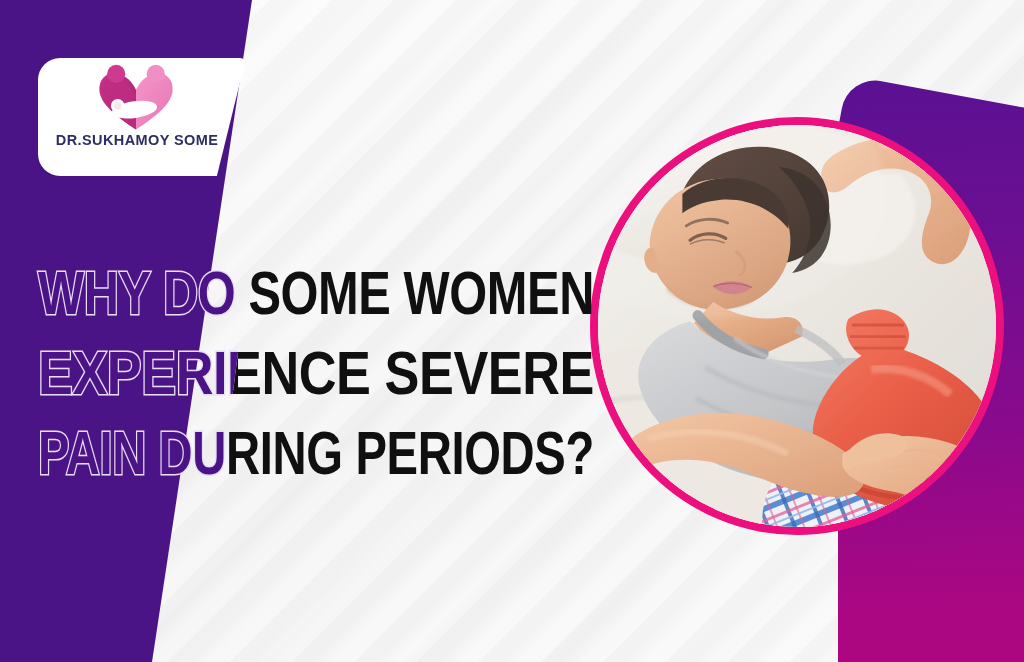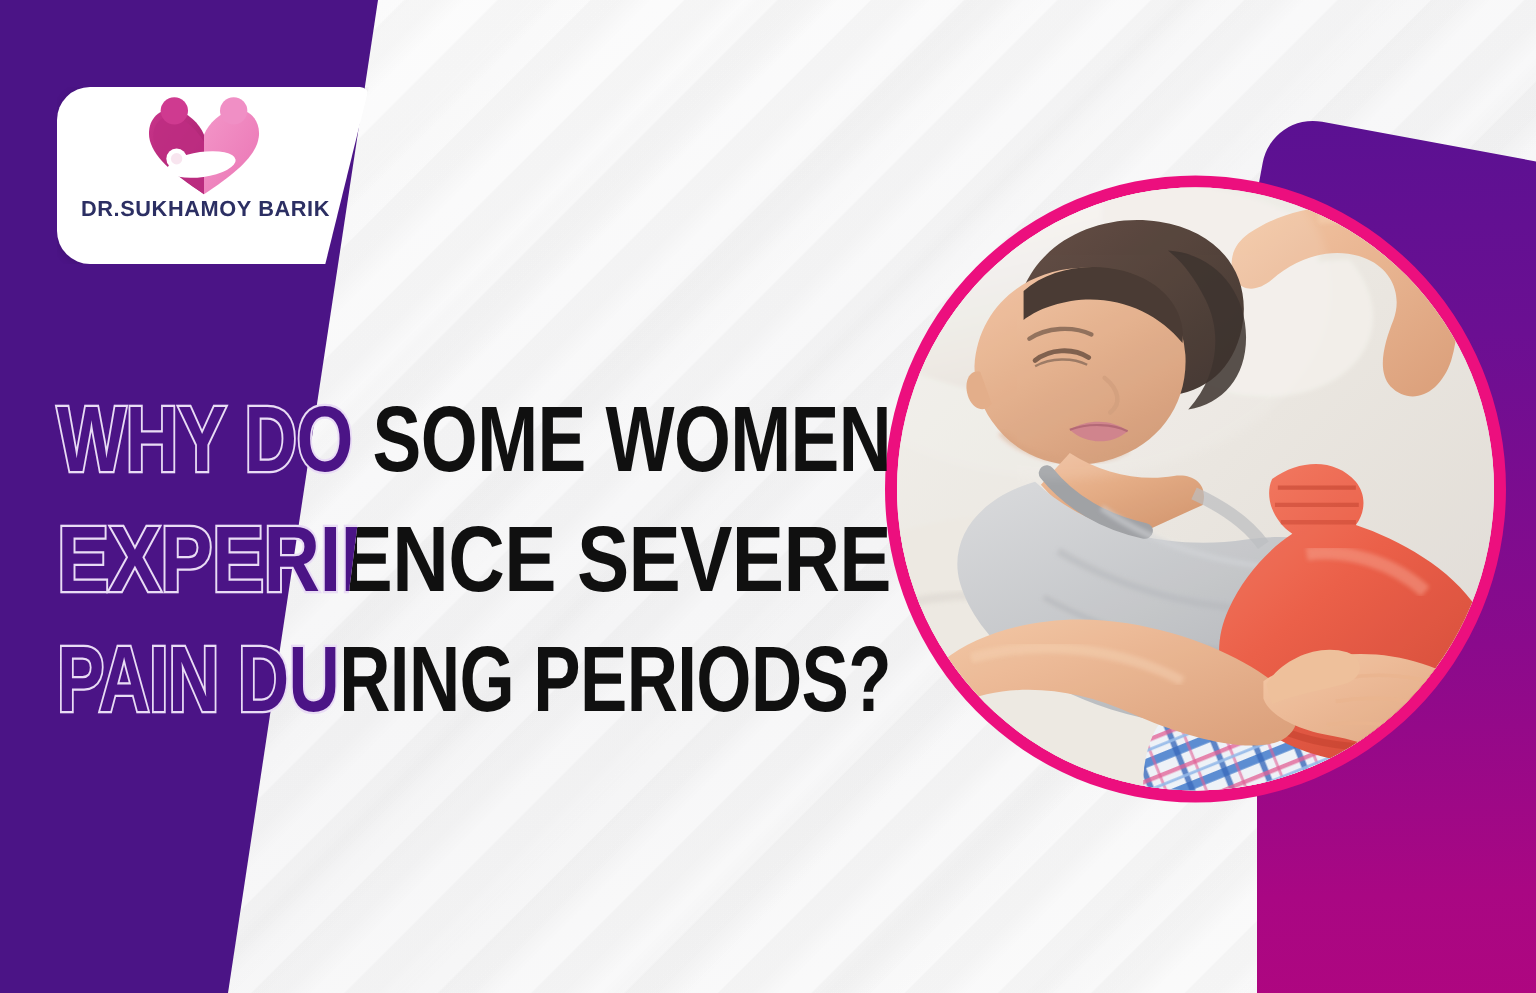--- a/index.html
+++ b/index.html
@@ -301,21 +301,21 @@
 
         <path d="M 60 86 C 88 68 106 52 108 36 C 110 20 98 10 86 12 C 74 14 64 24 60 34 Z" fill="url(#lgLight)"></path>
 
         <circle cx="34" cy="13" r="12" fill="#cf3a90"></circle>
         <circle cx="86" cy="13" r="12" fill="#f08fc5"></circle>
 
         <ellipse cx="58" cy="60" rx="30" ry="11" fill="#ffffff" transform="rotate(-8 58 60)"></ellipse>
         <circle cx="36" cy="55" r="9" fill="#ffffff"></circle>
         <ellipse cx="36" cy="55" r="5" rx="5" ry="5" fill="#f2cfe1" opacity="0.55"></ellipse>
       </svg>
-      <div class="logo-name">DR.SUKHAMOY BARIK</div>
+      <div class="logo-name">DR.SUKHAMOY SOME</div>
     </div>
   </div>
 
   <div class="headline">
     <svg class="headline-svg" viewBox="0 0 560 228">
       <defs>
 
         <clipPath id="clipPurpleSide">
           <polygon points="-60,-20 214,-20 180,248 -60,248"></polygon>
         </clipPath>

